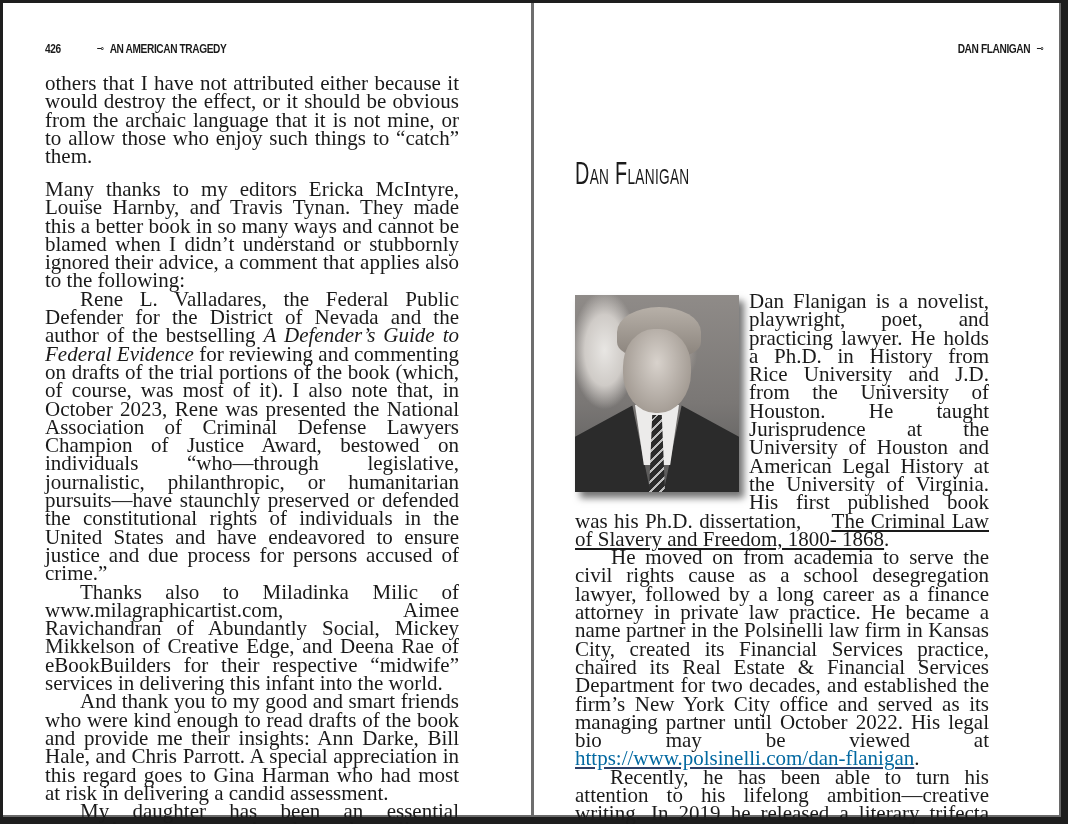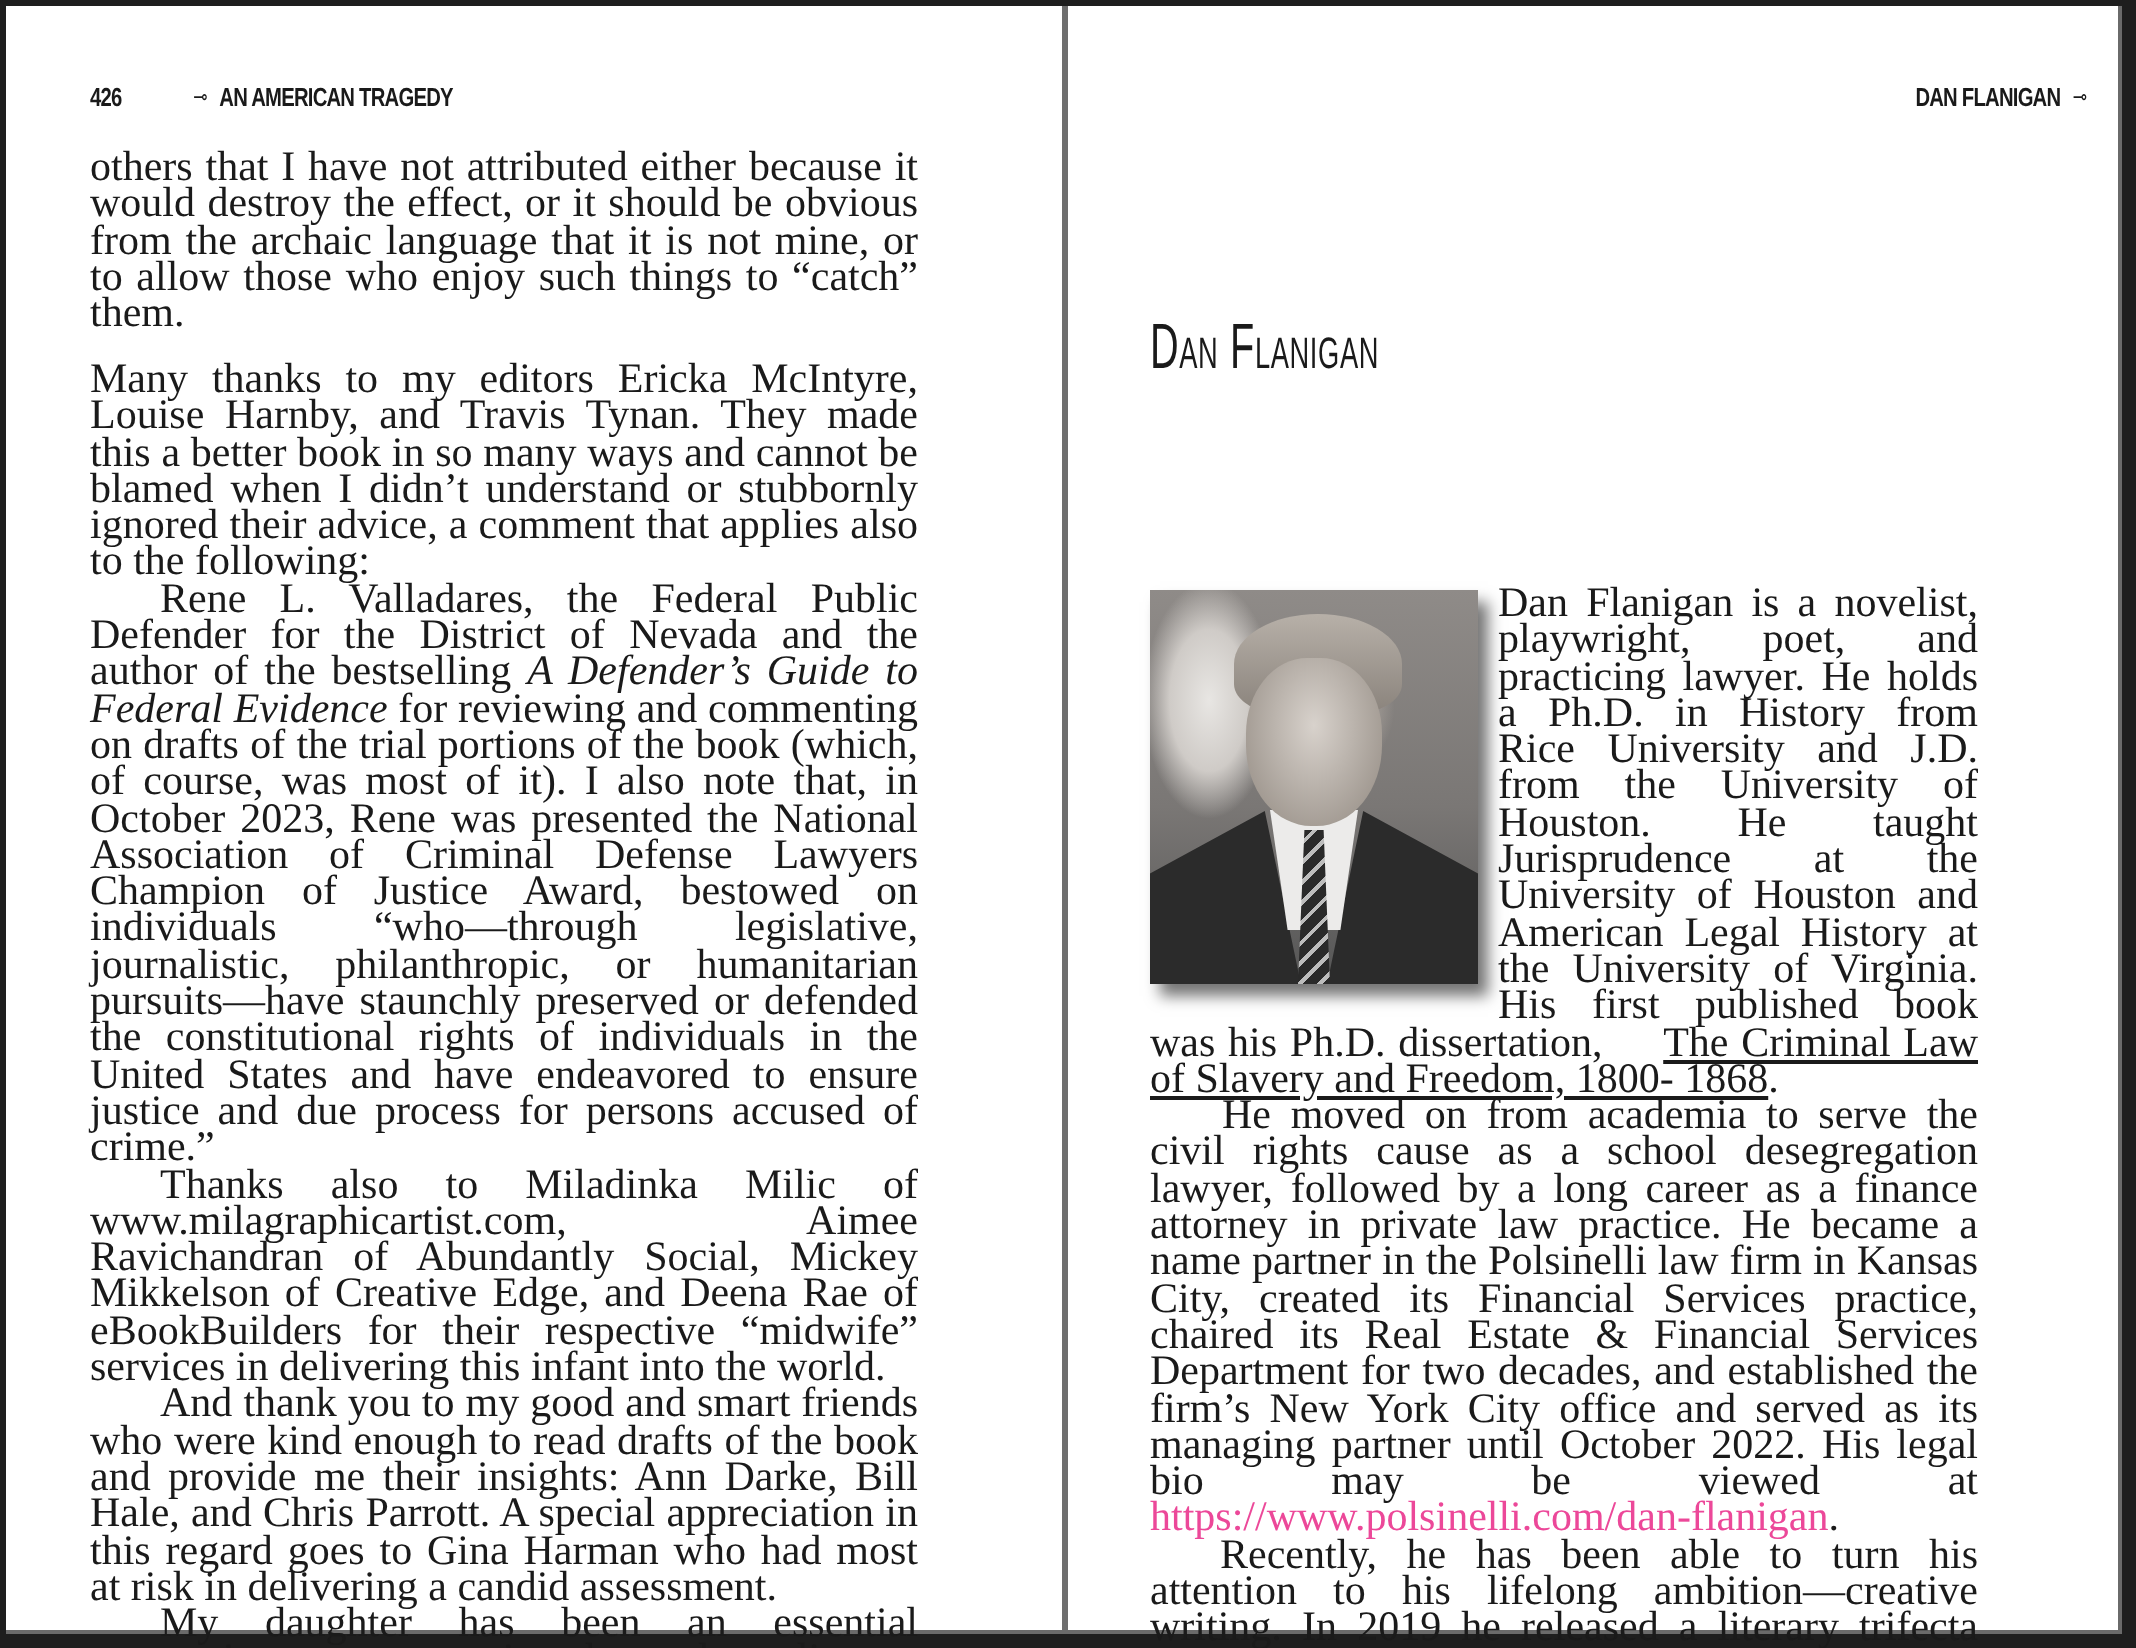--- a/index.html
+++ b/index.html
@@ -80,23 +80,24 @@
       hyphens: none;
     }
     .body-text p {
       margin: 0;
       text-indent: 35px;
     }
     .body-text p.noindent { text-indent: 0; }
     .body-text em { font-style: italic; }
     .body-text .u { text-decoration: underline; text-underline-offset: 2px; padding-left: 24px; }
     .body-text .link {
+      text-decoration: underline;
       text-decoration-color: #2d3f66;
       text-underline-offset: 2px;
-      color: #ec4899;
+      color: #0369a1;
     }
 
     .left-block-1 {
       position: absolute;
       left: 42px;
       top: 71px;
       width: 414px;
     }
     .left-block-2 {
       position: absolute;

